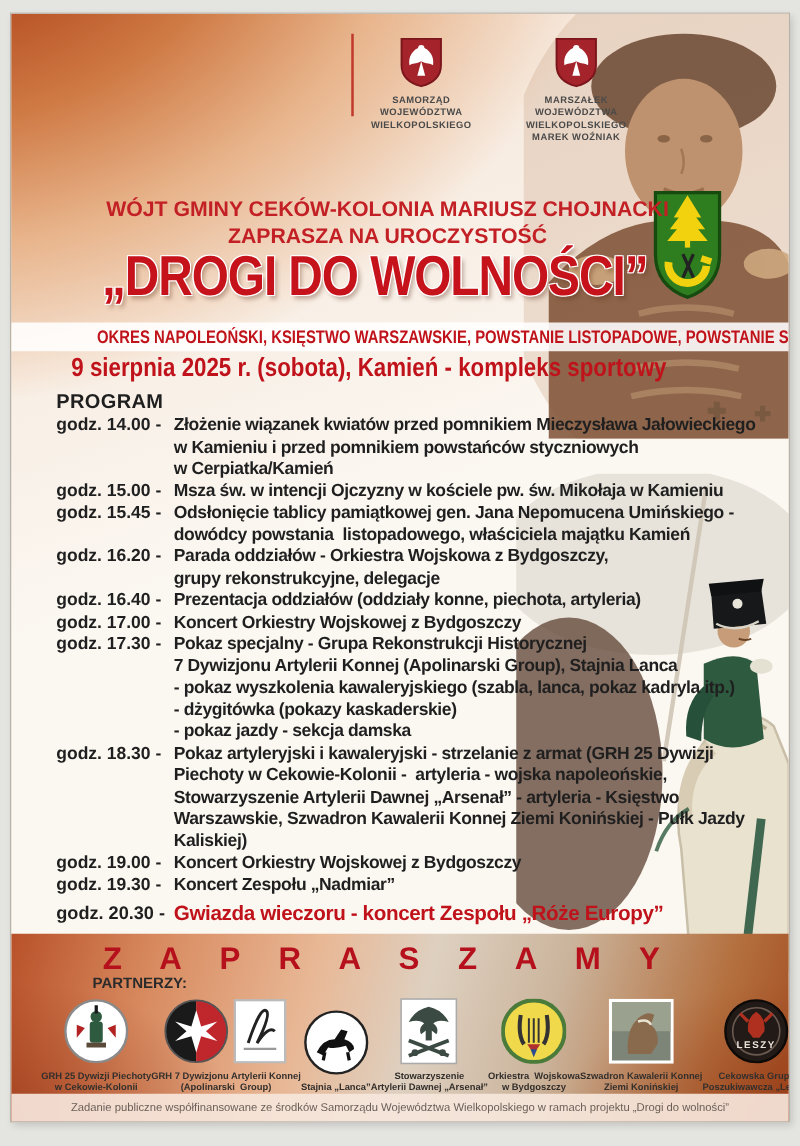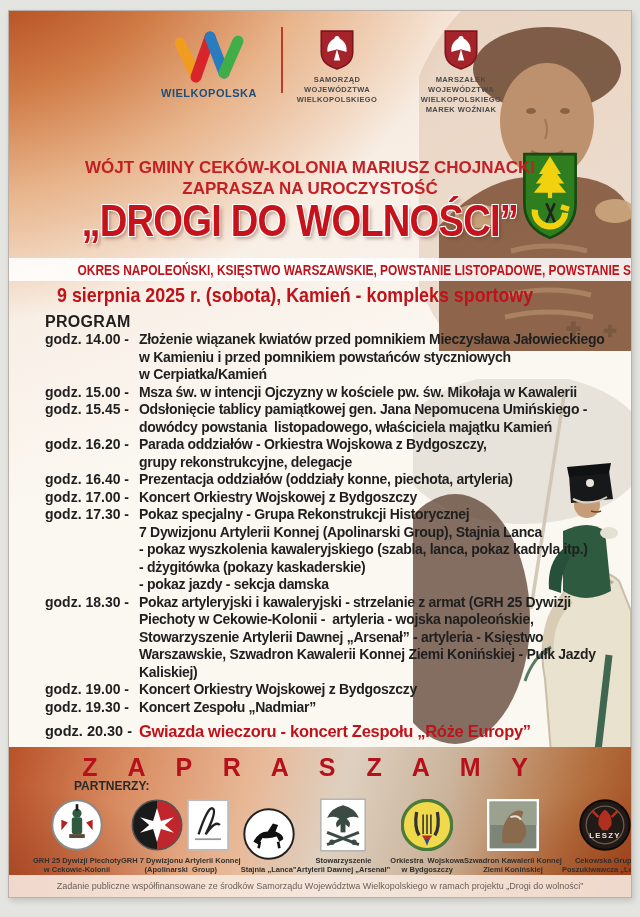--- a/index.html
+++ b/index.html
@@ -133,31 +133,20 @@
     <polygon points="156,96 196,92 200,120 158,124" fill="#17181a"></polygon>
     <polygon points="154,88 198,84 196,94 156,98" fill="#101112"></polygon>
     <circle cx="177" cy="104" r="4" fill="#e8e4da"></circle>
     <path d="M160 120 q16 8 34 -2" stroke="#d8d4c8" stroke-width="2" fill="none"></path>
     <ellipse cx="196" cy="154" rx="9" ry="6" fill="#e4e0d2"></ellipse>
     <path d="M196 276 Q190 330 182 398" stroke="#2e5a40" stroke-width="7" fill="none" opacity=".9"></path>
   </svg>
 
   <div class="layer bottom-band"></div>
 
-  <div class="layer wlkp">
-    <svg width="86" height="56" viewBox="0 0 86 56" style="margin:0 auto">
-      <g stroke-linecap="round" stroke-width="11" fill="none">
-        <line x1="14" y1="14" x2="30" y2="48" stroke="#f09c1f"></line>
-        <line x1="44" y1="8" x2="30" y2="48" stroke="#d8252b"></line>
-        <line x1="44" y1="8" x2="58" y2="44" stroke="#2b7bbf"></line>
-        <line x1="72" y1="12" x2="58" y2="44" stroke="#3fae49"></line>
-      </g>
-    </svg>
-    <div class="wlkp-label">WIELKOPOLSKA</div>
-  </div>
 
   <div class="layer divider"></div>
 
   <div class="layer crest-block crest1">
     <svg width="36" height="42" viewBox="0 0 34 40" style="margin:0 auto">
       <path d="M2 2 H32 V22 Q32 34 17 38 Q2 34 2 22 Z" fill="#a5232b" stroke="#7c161d" stroke-width="1.5"></path>
       <path d="M17 8 C10 10 7 16 8 22 C12 20 14 21 17 19 C20 21 22 20 26 22 C27 16 24 10 17 8 Z" fill="#fff"></path>
       <circle cx="17" cy="9" r="2.4" fill="#fff"></circle>
       <polygon points="17,19 14,30 20,30" fill="#fff"></polygon>
     </svg>
@@ -212,21 +201,21 @@
     <div class="prog-heading">PROGRAM</div>
 
     <div class="prog-item">
         <div class="t">godz. 14.00 -</div>
         <div class="desc">Złożenie wiązanek kwiatów przed pomnikiem Mieczysława Jałowieckiego
 w Kamieniu i przed pomnikiem powstańców styczniowych
 w Cerpiatka/Kamień</div>
       </div>
     <div class="prog-item">
         <div class="t">godz. 15.00 -</div>
-        <div class="desc">Msza św. w intencji Ojczyzny w kościele pw. św. Mikołaja w Kawalerii</div>
+        <div class="desc">Msza św. w intencji Ojczyzny w kościele pw. św. Mikołaja w Kamieniu</div>
       </div>
     <div class="prog-item">
         <div class="t">godz. 15.45 -</div>
         <div class="desc">Odsłonięcie tablicy pamiątkowej gen. Jana Nepomucena Umińskiego -
 dowódcy powstania  listopadowego, właściciela majątku Kamień</div>
       </div>
     <div class="prog-item">
         <div class="t">godz. 16.20 -</div>
         <div class="desc">Parada oddziałów - Orkiestra Wojskowa z Bydgoszczy,
 grupy rekonstrukcyjne, delegacje</div>

